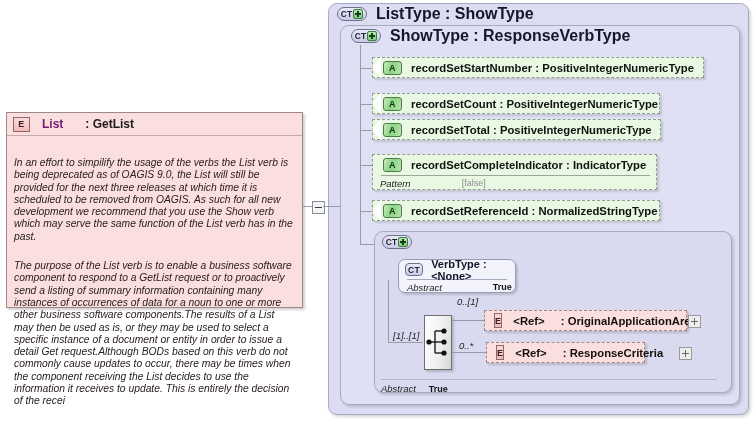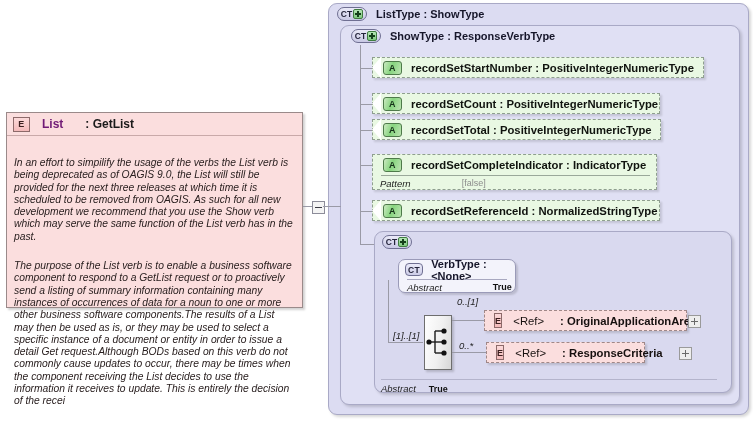--- a/index.html
+++ b/index.html
@@ -88,21 +88,21 @@
     display:inline-block;width:8px;height:8px;
     background:linear-gradient(180deg,#b5e6b5,#7fc87f);
     border:1px solid #3f7d3f;border-radius:2px;
     position:relative;
   }
   .ctplus:before,.ctplus:after{
     content:"";position:absolute;background:#14401a;
   }
   .ctplus:before{left:1px;top:3px;width:6px;height:1.5px;}
   .ctplus:after{left:3px;top:1px;width:1.5px;height:6px;}
-  .ct-title{margin-left:9px;font-weight:bold;font-size:11px;color:#16162a;
+  .ct-title{margin-left:9px;font-weight:bold;font-size:16px;color:#16162a;
     font-family:"Liberation Sans", sans-serif;}
 
   
   .attr{
     background:#e9f8e3;
     border:1px dashed #8f9f8f;
     box-shadow:2px 2px 2px rgba(0,0,0,.13);
     display:flex;align-items:center;
     position:absolute;box-sizing:border-box;
   }
@@ -175,21 +175,21 @@
 
   
   .refbox{
     position:absolute;box-sizing:border-box;
     background:#fbdede;
     border:1px dashed #a08888;
     box-shadow:2px 2px 2px rgba(0,0,0,.15);
     display:flex;align-items:center;
   }
   .refbox .badge-e{margin-left:9px;}
-  .ref-name{margin-left:11px;font-weight:normal;font-size:11.3px;color:#16100f;}
+  .ref-name{margin-left:11px;font-weight:bold;font-size:11.3px;color:#16100f;}
   .ref-type{margin-left:16px;font-weight:bold;font-size:11.3px;color:#16100f;white-space:nowrap;}
   .exp{
     position:absolute;width:11px;height:11px;
     background:#eeeeee;border:1px solid #9a9a9a;
     display:flex;align-items:center;justify-content:center;
   }
   .exp:before,.exp:after{content:"";position:absolute;background:#6a6a6a;}
   .exp:before{width:7px;height:1px;}
   .exp:after{width:1px;height:7px;}
 

